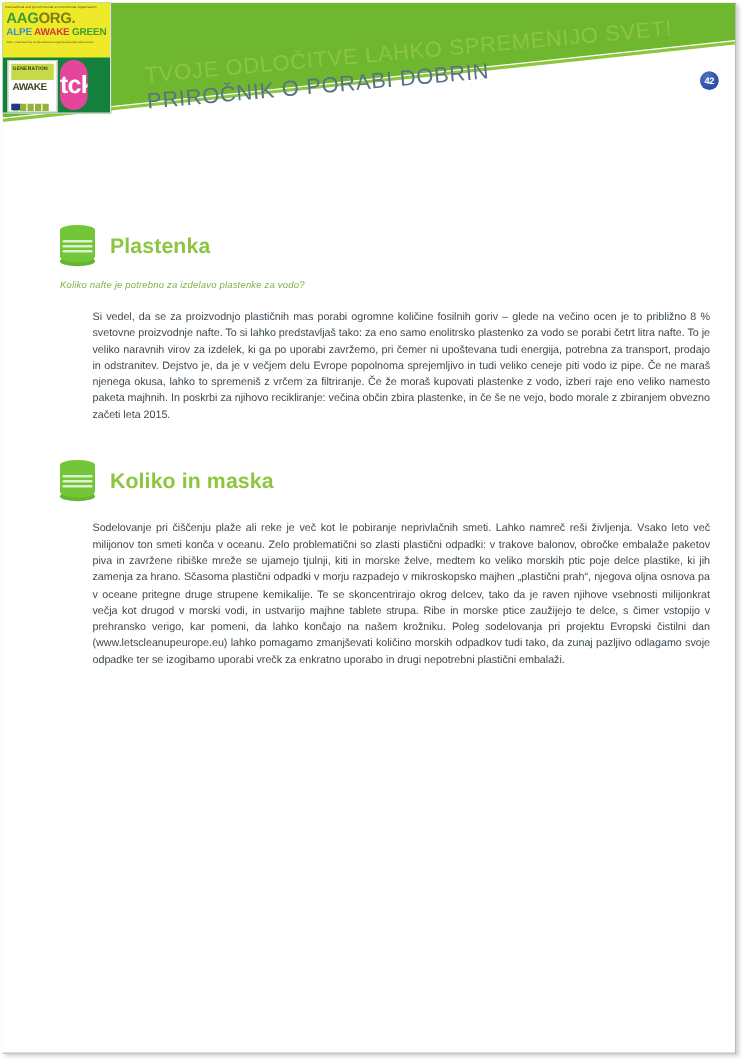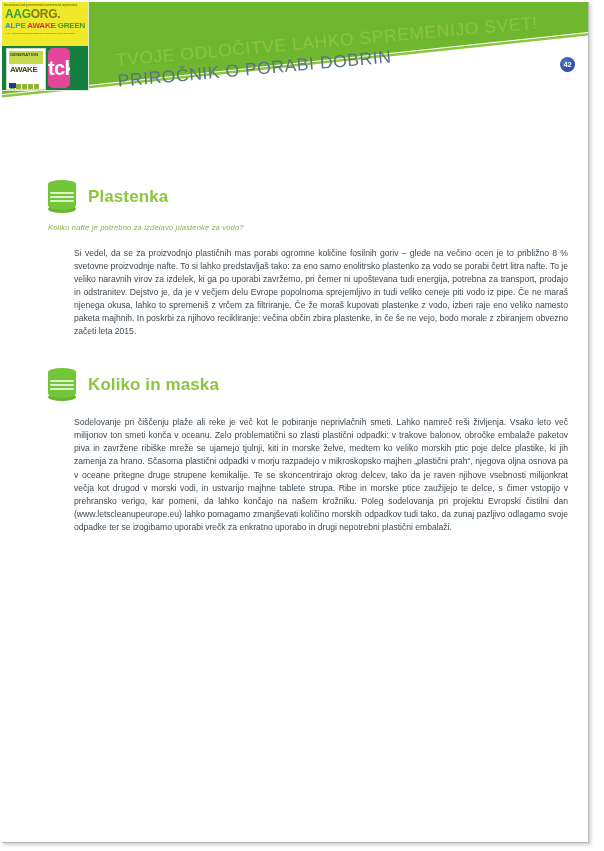--- a/index.html
+++ b/index.html
@@ -90,21 +90,21 @@
     position:absolute;left:3px;top:16px;width:33px;height:10px;
     background:#ffffff;font-size:8px;line-height:10px;font-weight:bold;
     color:#3a4a1a;letter-spacing:-.4px;
   }
   .awake-bars{position:absolute;left:3px;top:27px;width:33px;height:6px;}
   .awake-bars i{display:inline-block;width:5px;height:6px;background:#93b23c;margin-right:1px;}
   .awake-eu{position:absolute;left:2px;top:34px;width:34px;height:5px;}
   .awake-euflag{display:inline-block;width:7px;height:5px;background:#1b3a8f;vertical-align:top;}
   .logo-tck{
     position:absolute;left:46px;top:46px;width:22px;height:40px;
-    background:#e5469b;border-radius:5px;overflow:hidden;
+    background:#e5469b;border-radius:15px;overflow:hidden;
   }
   .logo-tck span{
     position:absolute;left:0;right:0;top:9px;text-align:center;
     color:#ffffff;font-size:20px;line-height:22px;font-weight:bold;letter-spacing:-.6px;
   }
 
   
   .banner-titles{
     position:absolute;left:113px;top:48px;
     transform:rotate(-5.1deg);transform-origin:0 0;

